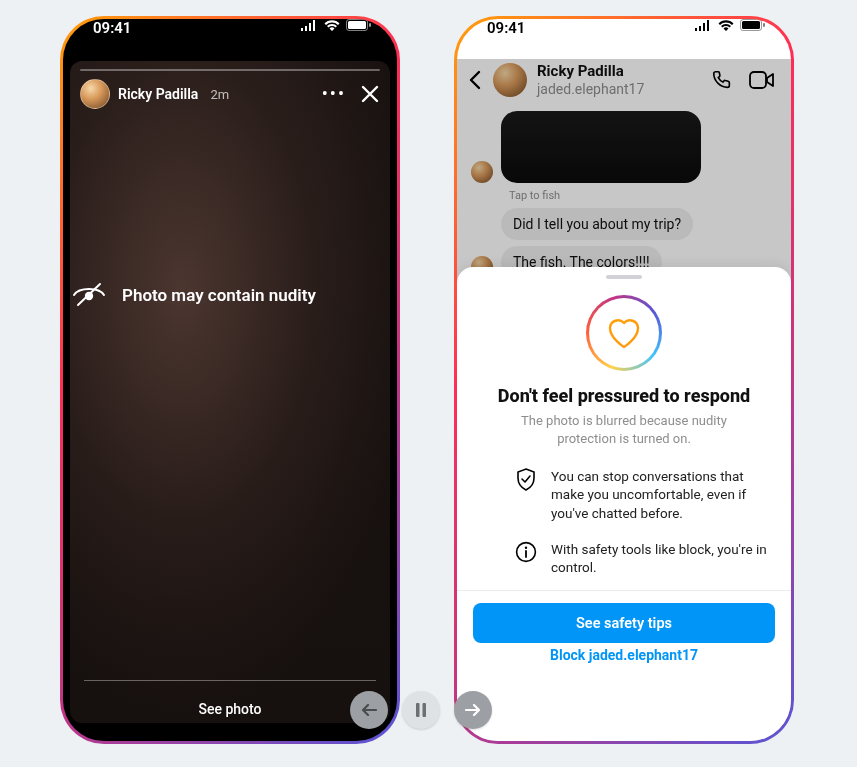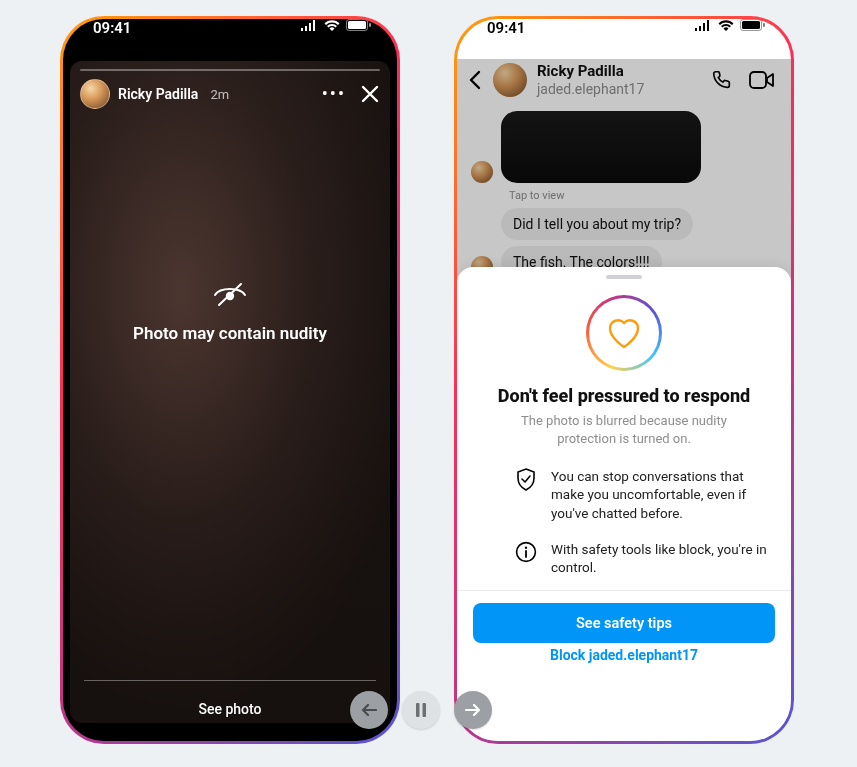--- a/index.html
+++ b/index.html
@@ -76,21 +76,21 @@
     border: 1px solid rgba(255,255,255,0.35);
     flex-shrink: 0;
   }
   .story-username { color: #fff; font-size: 14px; font-weight: 600; }
   .story-time { color: rgba(255,255,255,0.7); font-size: 13px; margin-left: 4px; }
   .story-actions { margin-left: auto; display: flex; align-items: center; gap: 14px; }
   .dots { color: #fff; font-size: 18px; letter-spacing: 2px; line-height: 1; }
   .close-x svg { display: block; }
   .story-center {
     position: absolute; left: 0; right: 0; top: 220px;
-    display: flex; flex-direction: column; align-items: center;
+    display: flex; flex-direction: row; align-items: center;
     color: #fff;
     gap: 14px;
   }
   .story-center .eye-off svg { display: block; }
   .nudity-text { font-size: 17px; font-weight: 600; }
   .see-photo-bar {
     position: absolute;
     left: 14px; right: 14px; bottom: 6px;
     border-top: 1px solid rgba(255,255,255,0.35);
     padding-top: 20px;
@@ -337,21 +337,21 @@
             </svg>
         </span>
       </div>
     </div>
 
     <div class="dm-scroll">
       <div class="msg-row">
         <div class="avatar-xs"></div>
         <div class="blurred-img-msg"></div>
       </div>
-      <div class="tap-hint">Tap to view</div>
+      <div class="tap-hint">Tap to fish</div>
       <div class="bubble-row"><span class="bubble">Did I tell you about my trip?</span></div>
       <div class="msg-row" style="margin-top:6px;">
         <div class="avatar-xs"></div>
         <span class="bubble">The fish. The colors!!!!</span>
       </div>
     </div>
 
     <div class="scrim"></div>
 
     <div class="sheet">

